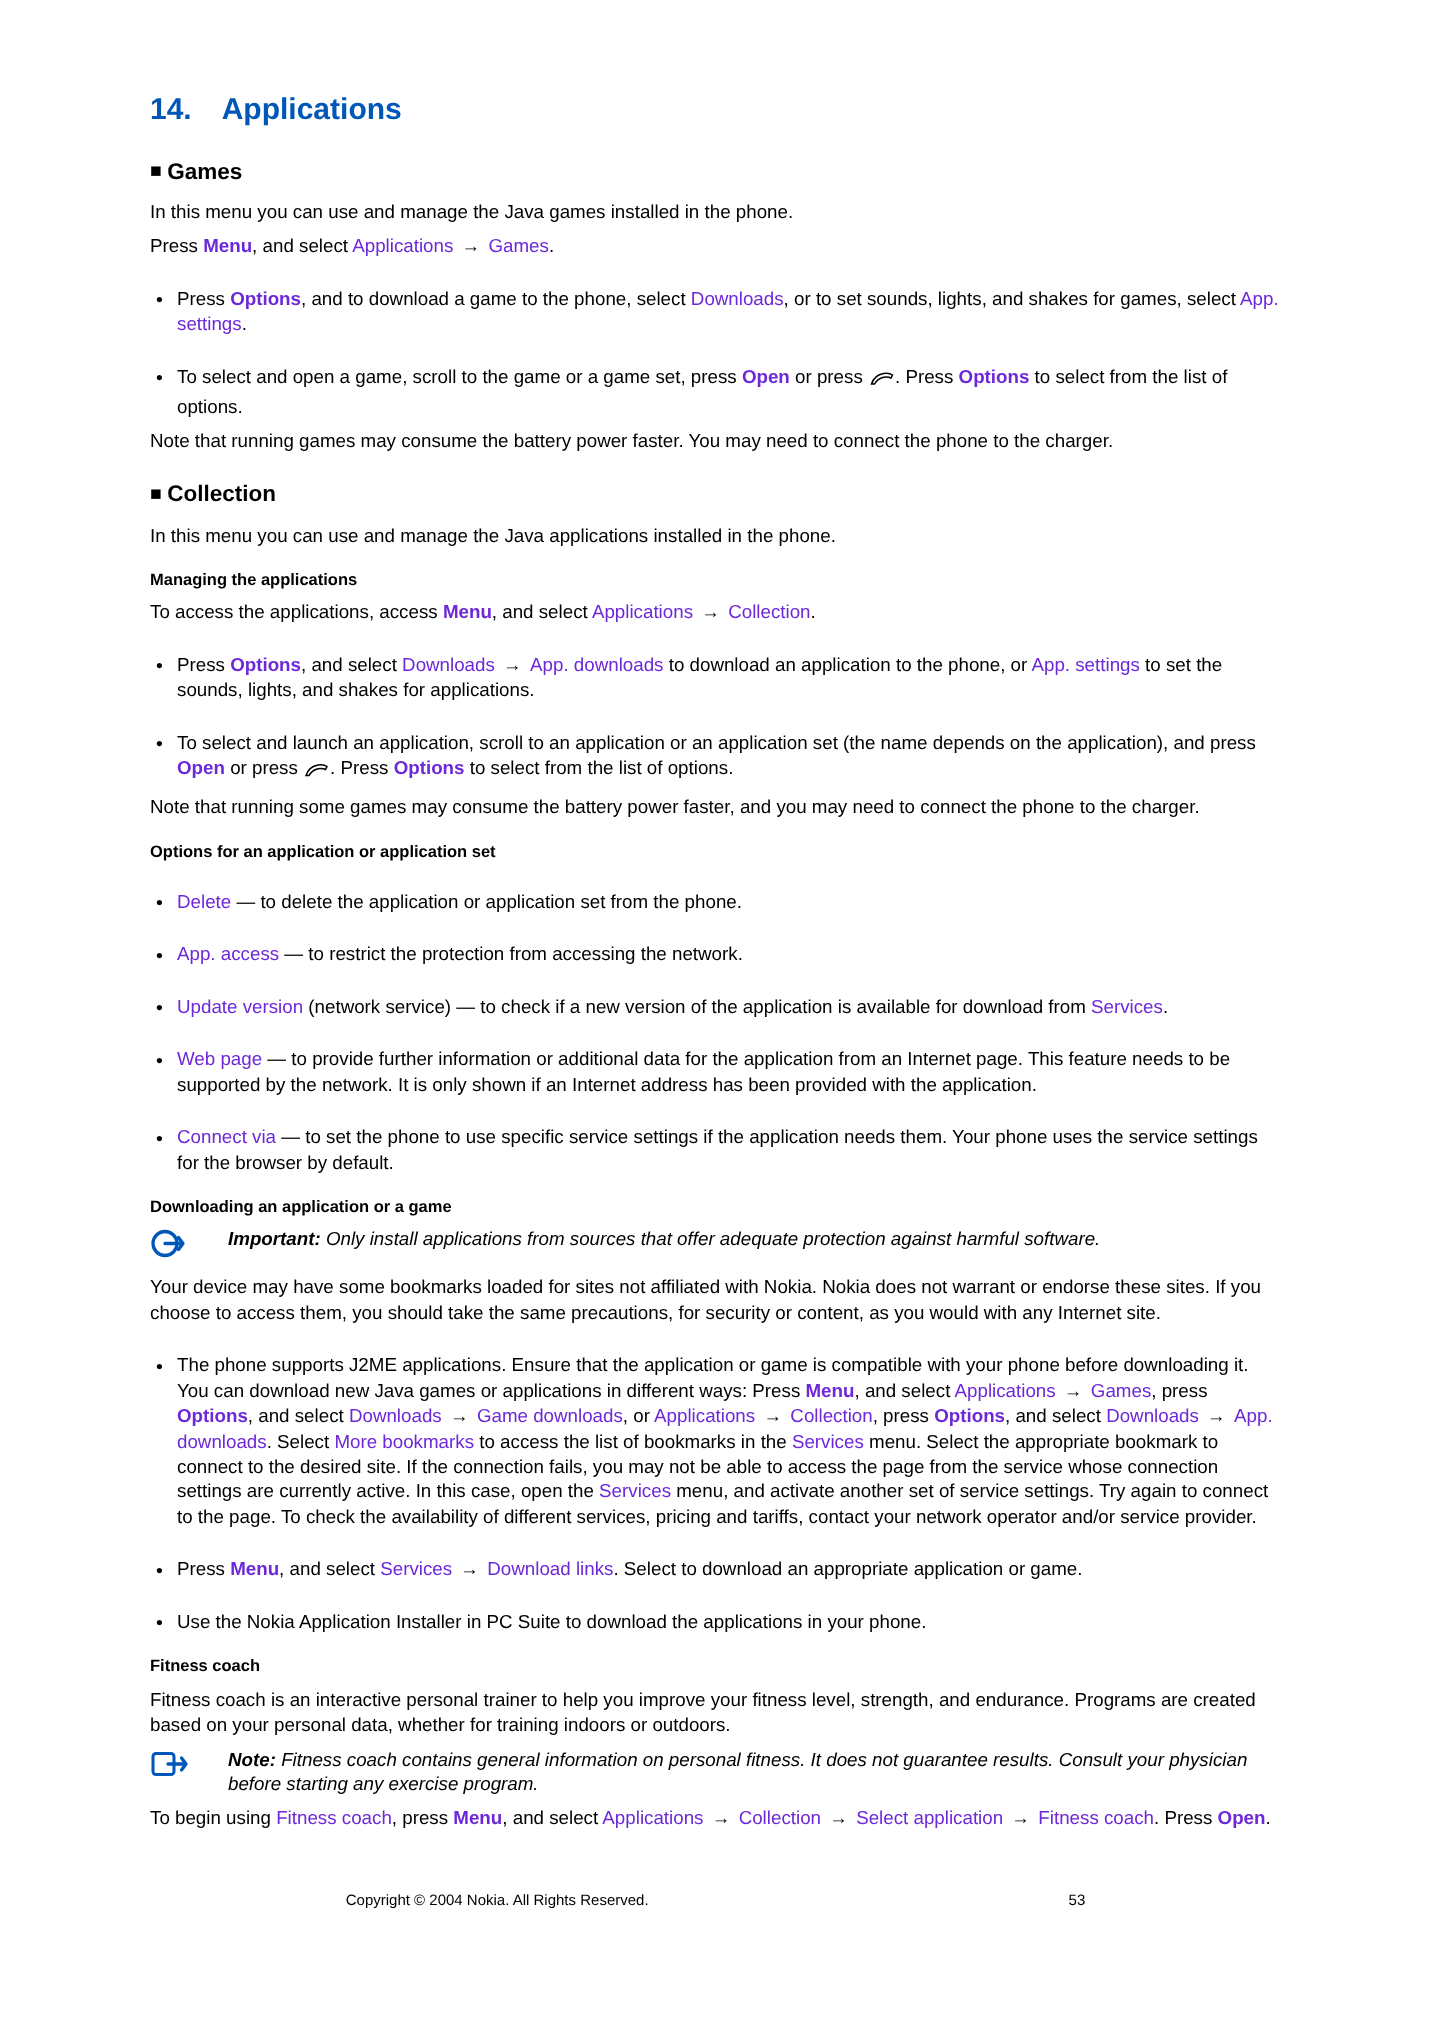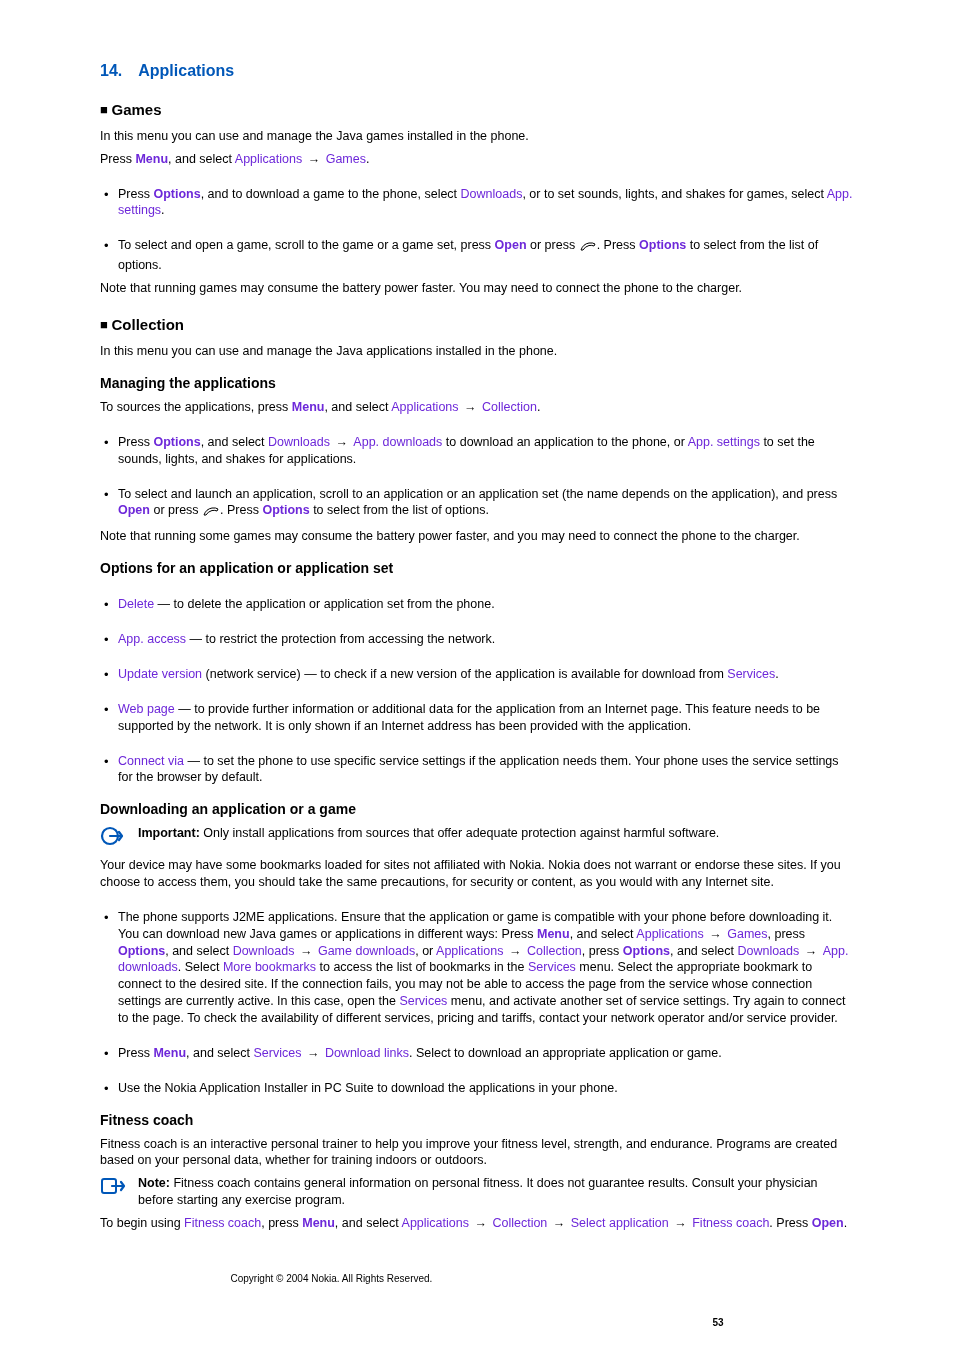--- a/index.html
+++ b/index.html
@@ -8,37 +8,37 @@
     background: #fff;
     color: #000;
     width: 954px;
     margin: 0 auto;
     padding: 60px 100px 40px 100px;
     font-size: 12.5px;
     line-height: 1.35;
   }
   .page-title {
     color: #0057b8;
-    font-size: 16px;
+    font-size: 20px;
     font-weight: bold;
     margin-bottom: 18px;
   }
   .section-heading {
     font-size: 15px;
     font-weight: bold;
     margin-top: 18px;
     margin-bottom: 8px;
   }
   .section-heading::before {
     content: "■ ";
     font-size: 13px;
     vertical-align: 1px;
   }
   .sub-heading {
-    font-size: 14px;
+    font-size: 11px;
     font-weight: bold;
     margin-top: 14px;
     margin-bottom: 6px;
   }
   p { margin-bottom: 6px; }
   ul { list-style: none; margin-bottom: 6px; }
   ul.bulleted > li {
     position: relative;
     padding-left: 18px;
     margin-bottom: 4px;
@@ -50,42 +50,42 @@
     left: 4px;
     top: 0;
     font-size: 13px;
   }
   .blue { color: #6d28d9; }
   .italic { }
   .bold { font-weight: bold; }
   .note-block {
     display: flex;
     align-items: flex-start;
-    gap: 10px;
+    gap: 24px;
     margin-top: 4px;
     margin-bottom: 6px;
+    font-style: italic;
   }
   .note-block .icon {
     flex: 0 0 auto;
     width: 28px;
     padding-top: 1px;
   }
   .note-block .note-text {
     flex: 1 1 auto;
   }
   .footer {
     margin-top: 40px;
     font-size: 10px;
     display: flex;
     justify-content: center;
   }
   .footer-page {
     margin-left: 280px;
-    font-weight: bold;
-    margin-top: 44px;
+    font-weight: normal;
   }
   .arrow-sep { margin: 0 2px; }
   .call-icon {
     display: inline-block;
     vertical-align: -3px;
   }
 </style>
 </head>
 <body>
 
@@ -106,21 +106,21 @@
         </svg></span><span>. Press </span><span class="blue bold">Options</span><span> to select from the list of options.</span>
   </li>
 </ul>
 <p>Note that running games may consume the battery power faster. You may need to connect the phone to the charger.</p>
 
 <h2 class="section-heading">Collection</h2>
 <p>In this menu you can use and manage the Java applications installed in the phone.</p>
 
 <h3 class="sub-heading">Managing the applications</h3>
 <p>
-  <span>To sources the applications, press </span><span class="blue bold">Menu</span><span>, and select </span><span class="blue italic">Applications</span><span class="arrow-sep">&nbsp;→&nbsp;</span><span class="blue italic">Collection</span><span>.</span>
+  <span>To access the applications, access </span><span class="blue bold">Menu</span><span>, and select </span><span class="blue italic">Applications</span><span class="arrow-sep">&nbsp;→&nbsp;</span><span class="blue italic">Collection</span><span>.</span>
 </p>
 <ul class="bulleted">
   <li>
     <span>Press </span><span class="blue bold">Options</span><span>, and select </span><span class="blue italic">Downloads</span><span class="arrow-sep">&nbsp;→&nbsp;</span><span class="blue italic">App. downloads</span><span> to download an application to the phone, or </span><span class="blue italic">App. settings</span><span> to set the sounds, lights, and shakes for applications.</span>
   </li>
   <li>
     <span>To select and launch an application, scroll to an application or an application set (the name depends on the application), and press </span><span class="blue bold">Open</span><span> or press </span><span class="call-icon"><svg width="18" height="12" viewBox="0 0 18 12">
           <path d="M2 10 Q4 4 10 3 Q14 2.5 16 4 L15 6 Q13 5 10 5.5 Q6 6.5 4 10 Z" fill="none" stroke="#000" stroke-width="1"></path>
         </svg></span><span>. Press </span><span class="blue bold">Options</span><span> to select from the list of options.</span>
   </li>

